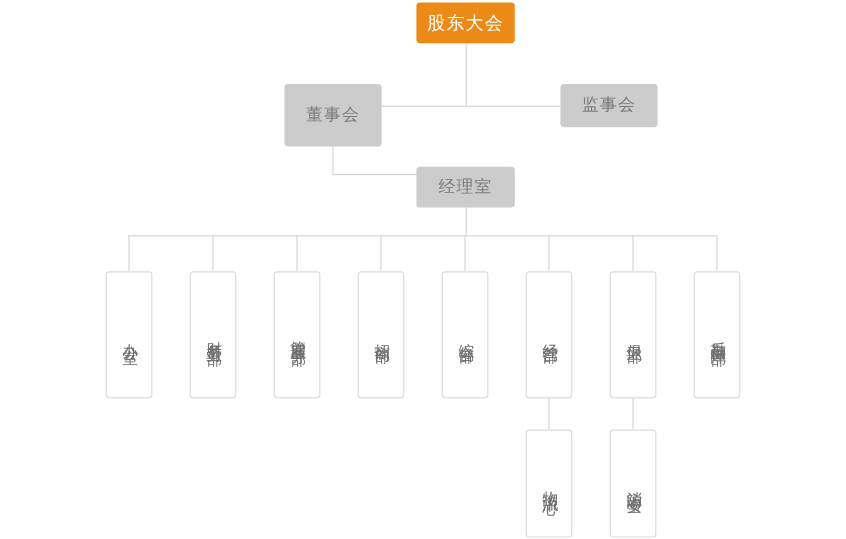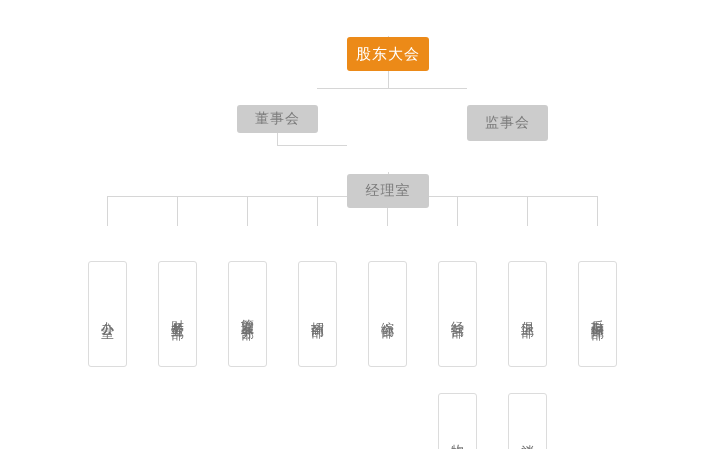--- a/index.html
+++ b/index.html
@@ -29,21 +29,20 @@
 
   
   .node {
     position: absolute;
     box-sizing: border-box;
     display: flex;
     align-items: center;
     justify-content: center;
     text-align: right;
     letter-spacing: 1px;
-    margin-top: 35px;
   }
 
   
   .node.root {
     background: #ec8a18;
     color: #ffffff;
     font-size: 15px;
     border-radius: 3px;
   }
 
@@ -96,21 +95,21 @@
   <div class="line v" style="left:387px; top:196px; height:30px;"></div>
   <div class="line v" style="left:457px; top:196px; height:30px;"></div>
   <div class="line v" style="left:527px; top:196px; height:30px;"></div>
   <div class="line v" style="left:597px; top:196px; height:30px;"></div>
 
   <div class="line v" style="left:457px; top:332px; height:26px;"></div>
   <div class="line v" style="left:527px; top:332px; height:26px;"></div>
 
   <div class="node root" style="left:347px; top:2px; width:82px; height:34px;">股东大会</div>
 
-  <div class="node mid" style="left:237px; top:70px; width:81px; height:28px;">董事会</div>
+  <div class="node mid" style="left:237px; top:70px; width:81px; height:52px;">董事会</div>
 
   <div class="node mid" style="left:347px; top:139px; width:82px; height:34px;">经理室</div>
 
   <div class="node mid" style="left:467px; top:70px; width:81px; height:36px;">监事会</div>
 
   <div class="node leaf" style="left:88px; top:226px; width:39px; height:106px;">
     <span class="vtext">办公室</span>
   </div>
 
   <div class="node leaf" style="left:158px; top:226px; width:39px; height:106px;">

